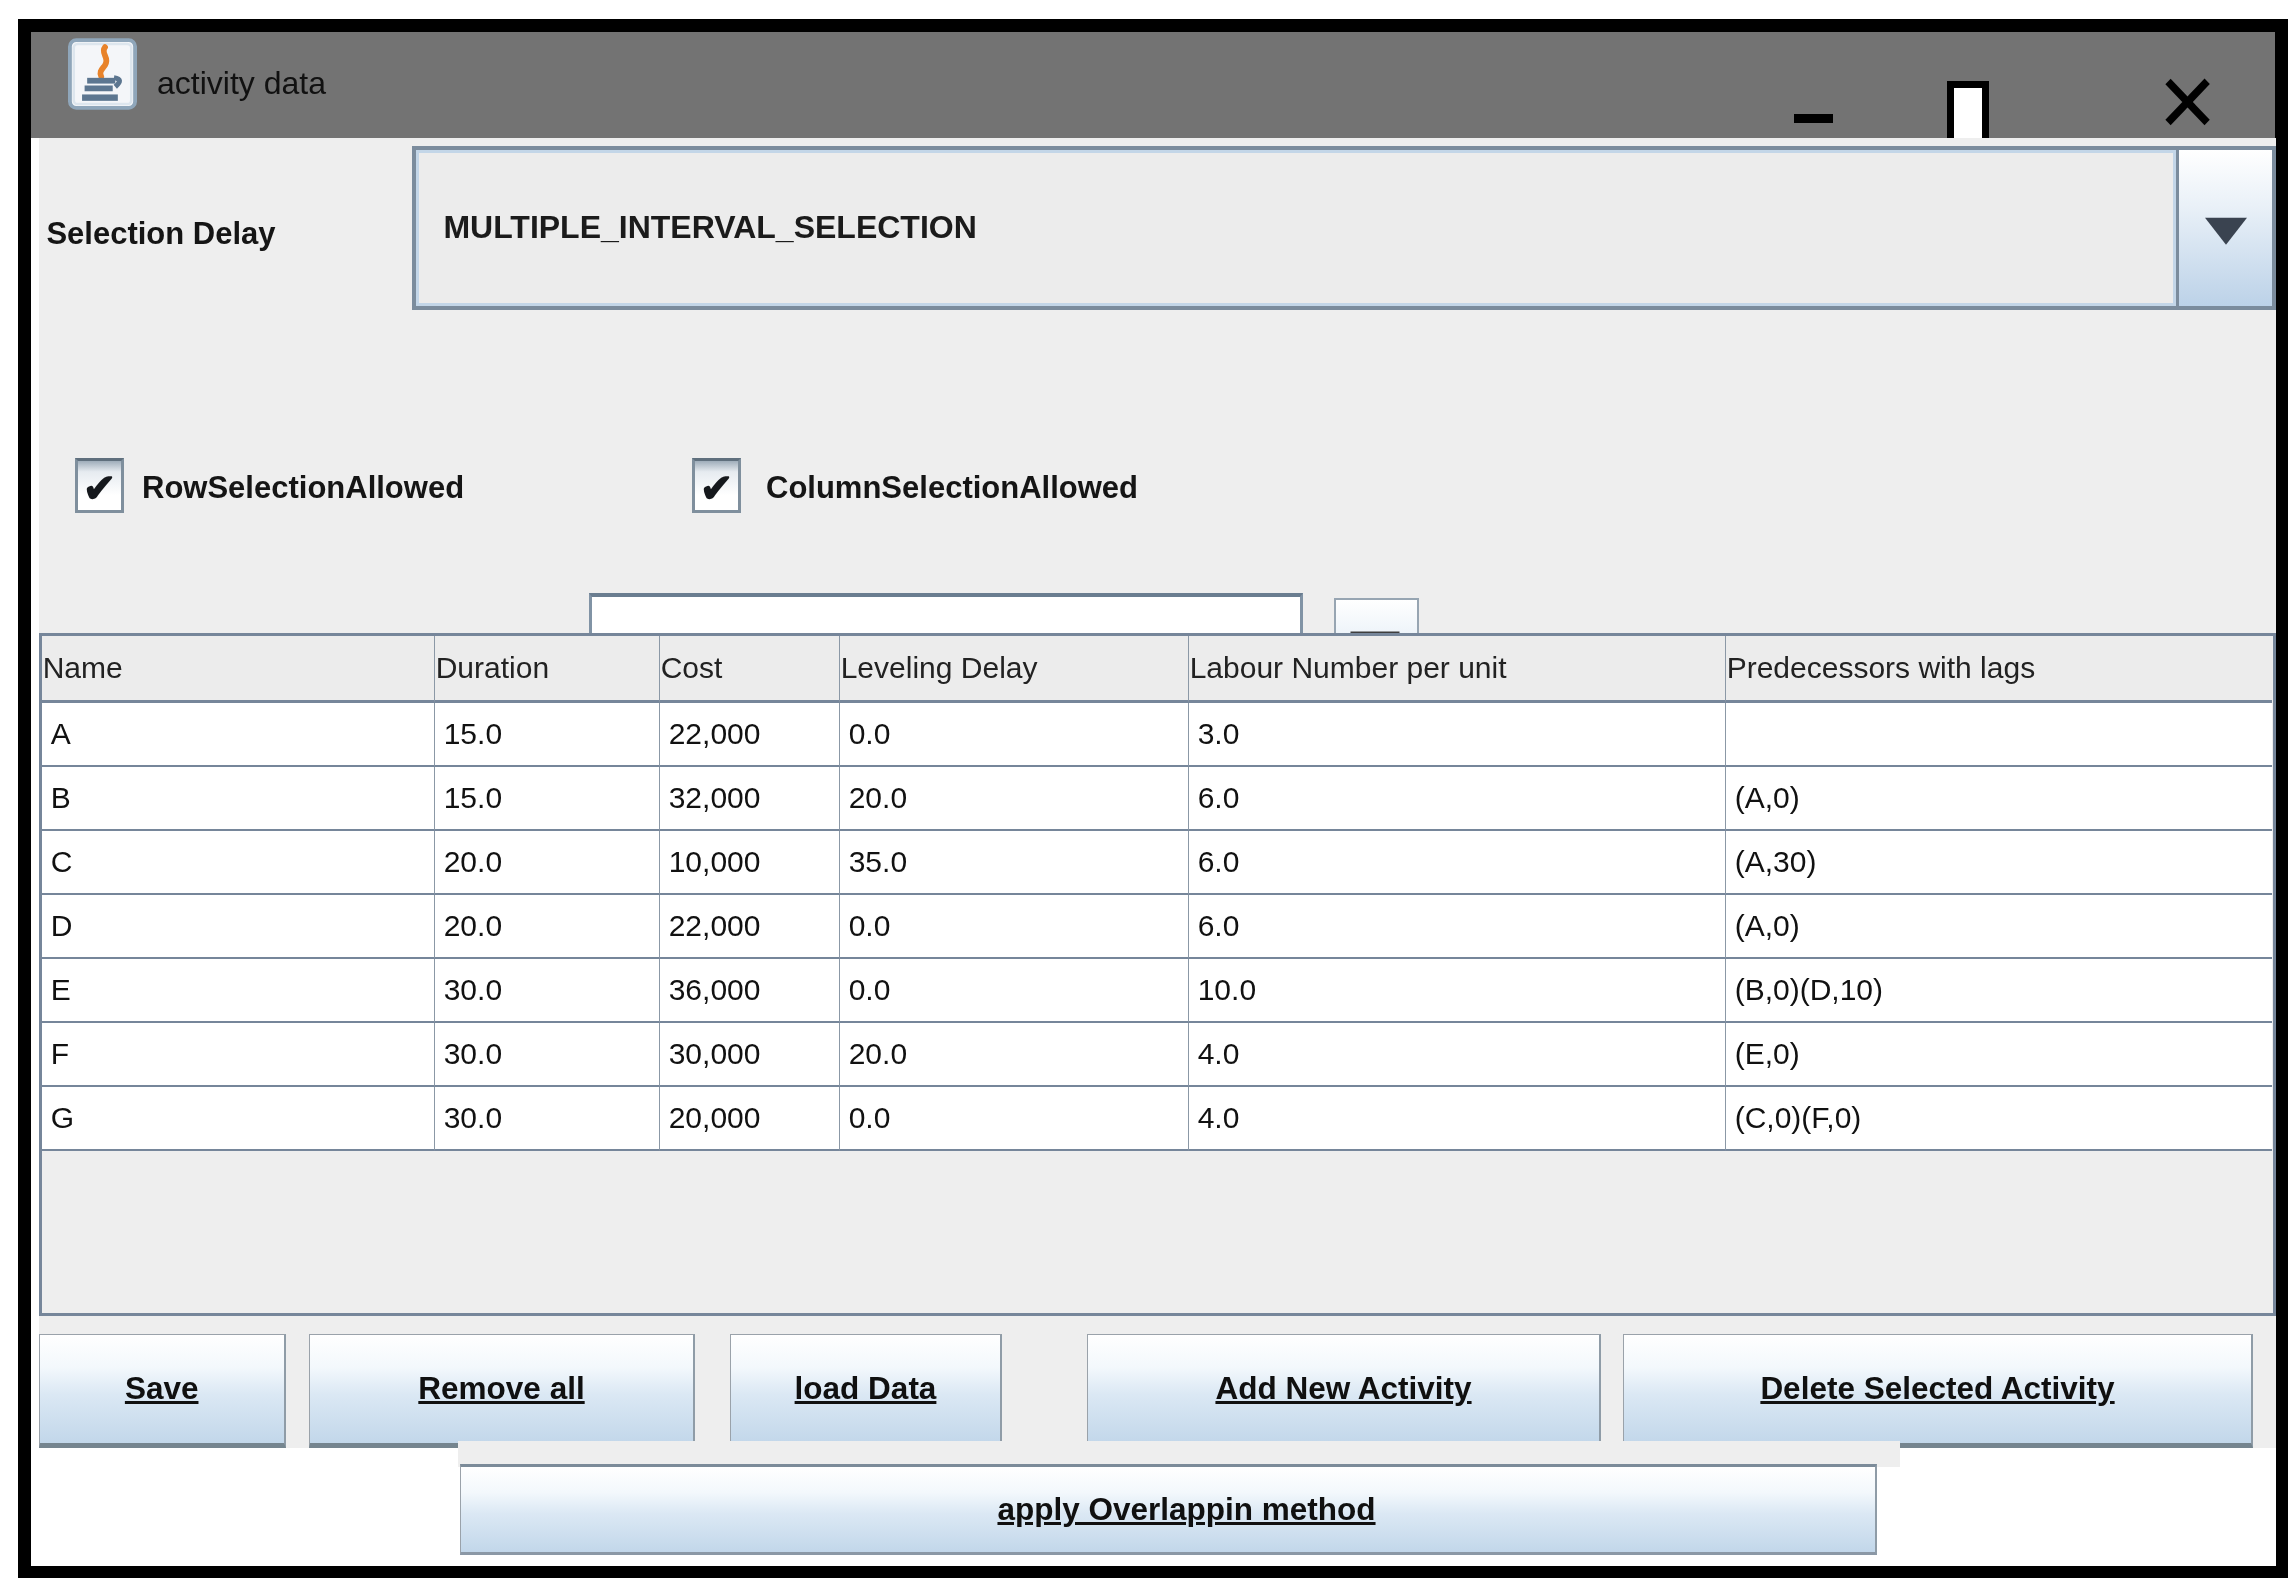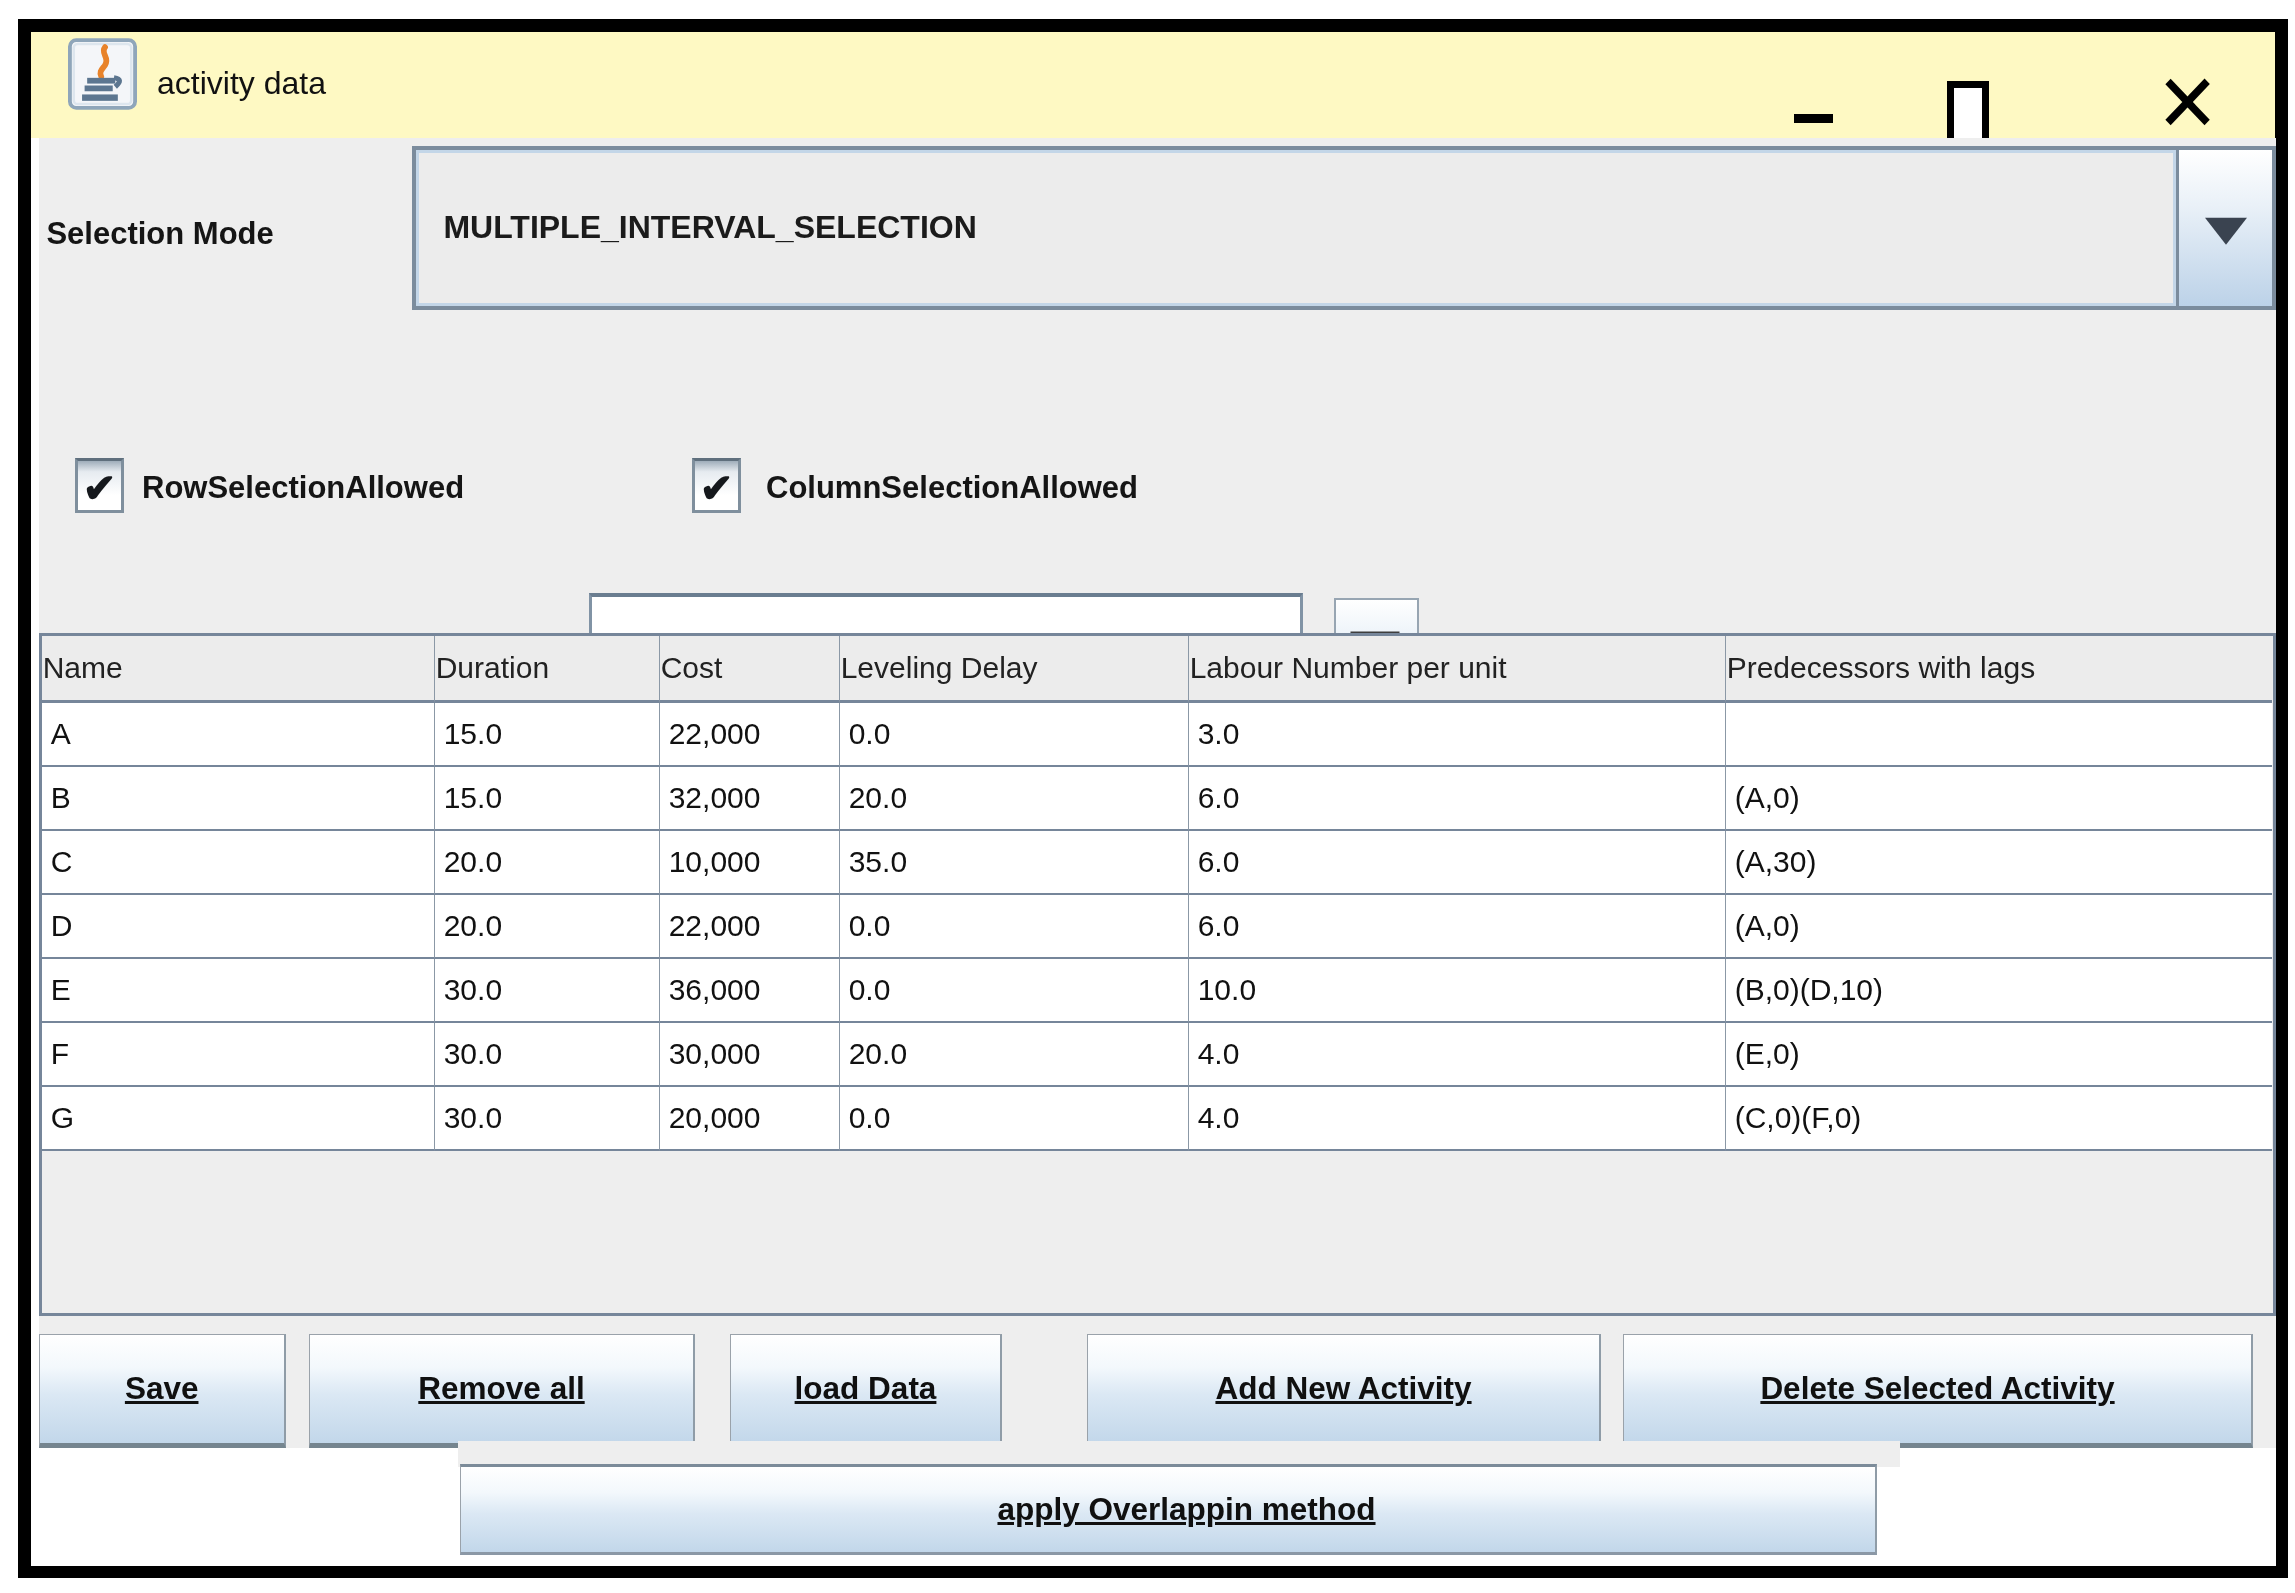--- a/index.html
+++ b/index.html
@@ -2,21 +2,21 @@
 <html style="font-size:10.3px"><head>
 <meta charset="utf-8">
 <style>
   html,body{margin:0;padding:0;background:#ffffff;}
   body{width:2295px;height:1594px;position:relative;overflow:hidden;
        font-family:"Liberation Sans",sans-serif;color:#1b1b1b;
        -webkit-font-smoothing:antialiased;}
   .window{position:absolute;left:18px;top:19px;width:2270px;height:1559px;
           box-sizing:border-box;border:13px solid #000;background:#fff;}
   
-  .titlebar{position:absolute;left:0;top:0;width:100%;height:106px;background:#fef9c3;}
+  .titlebar{position:absolute;left:0;top:0;width:100%;height:106px;background:#737373;}
   .java-icon{position:absolute;left:37px;top:6.4px;width:69px;height:72px;}
   .win-title{position:absolute;left:126px;top:0;height:106px;line-height:103px;
              font-size:32px;color:#111;}
   .ctrl{position:absolute;cursor:default;}
   .ctrl-min{left:1763px;top:82px;width:39px;height:9px;background:#000;}
   .ctrl-max{left:1916px;top:49px;width:42px;height:69px;box-sizing:border-box;border:7.7px solid #000;background:#fff;}
   .ctrl-close{left:2121px;top:33px;width:71px;height:77px;font-size:76px;line-height:77px;
               text-align:center;color:#000;font-weight:400;transform:scaleY(1.05);}
   
   .content{position:absolute;left:0;top:106px;width:2245px;height:1428px;background:#eeeeee;}
@@ -103,21 +103,21 @@
     <span class="win-title">activity data</span>
     <div class="ctrl ctrl-min"></div>
     <div class="ctrl ctrl-max"></div>
     <div class="ctrl ctrl-close">✕</div>
   </div>
 
   <div class="content">
     <div class="left-strip"></div>
     <div class="bottom-white"></div>
 
-    <label class="b sel-label">Selection Mode</label>
+    <label class="b sel-label">Selection Delay</label>
     <div class="combobox">
       <div class="combo-field">
         <span class="combo-text">MULTIPLE_INTERVAL_SELECTION</span>
       </div>
       <div class="combo-arrow-btn">
         <span class="tri-down"></span>
       </div>
     </div>
 
     <div class="checkrow">

